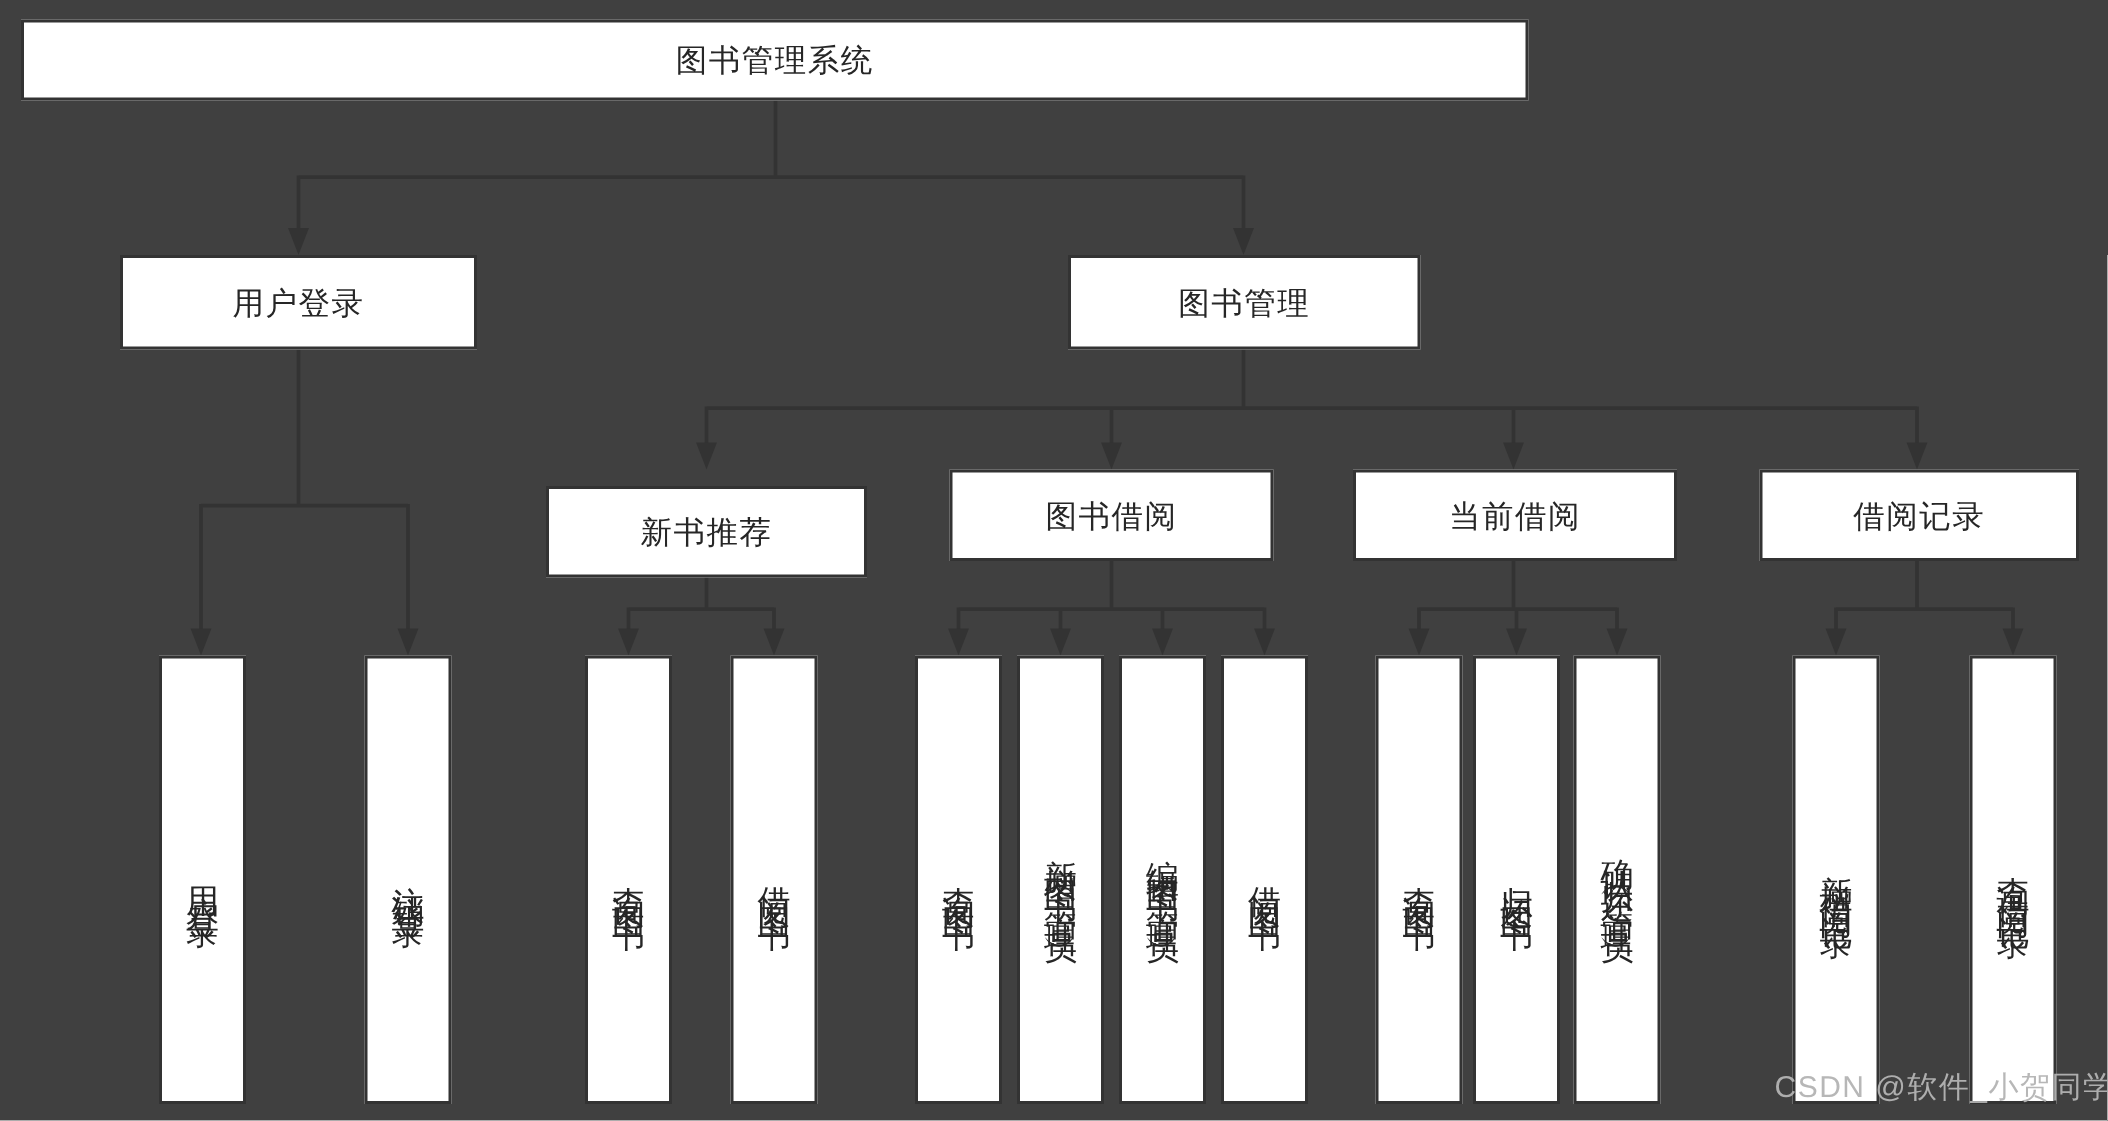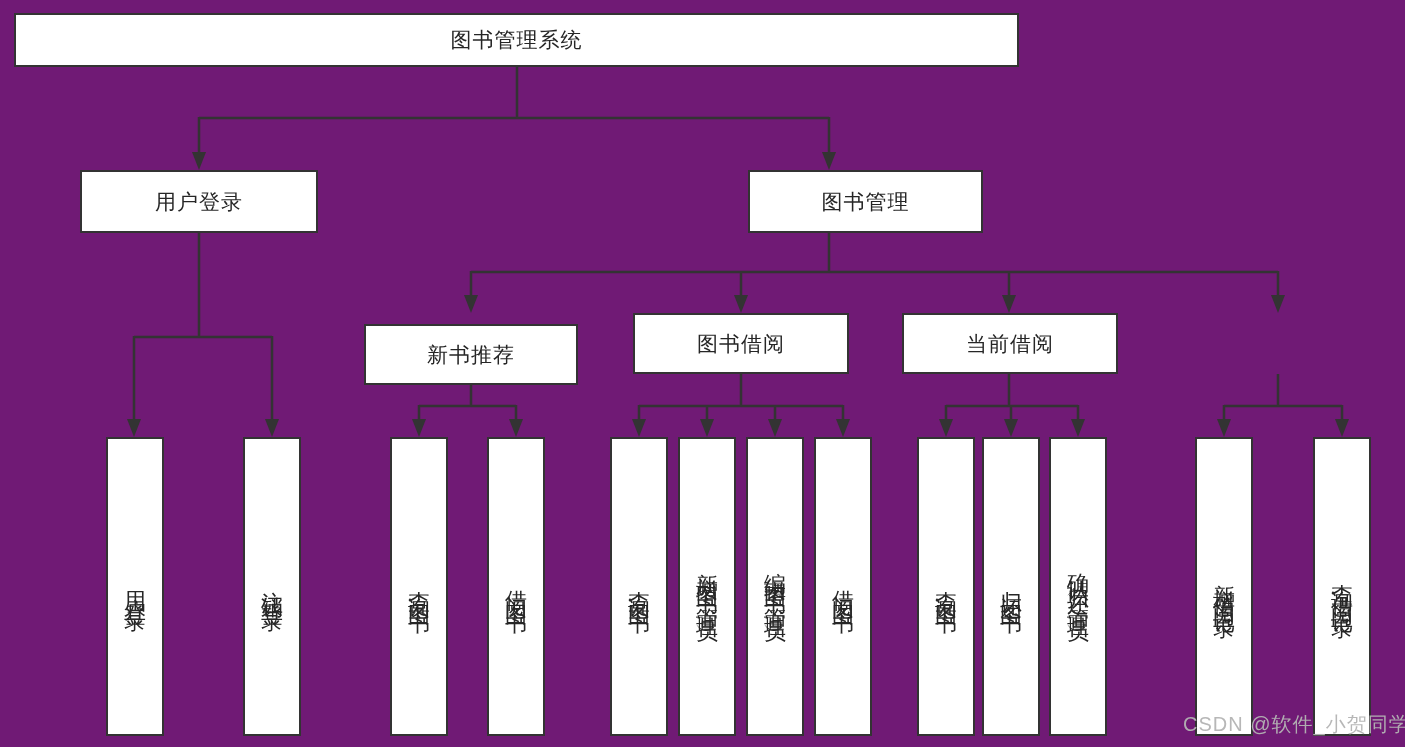--- a/index.html
+++ b/index.html
@@ -2,21 +2,21 @@
 <html><head>
 <meta charset="utf-8">
 <style>
   * { box-sizing: border-box; }
   html, body { margin: 0; padding: 0; background: #ffffff; }
   body { font-family: "Liberation Sans", sans-serif; }
   #stage {
     position: relative;
     width: 1405px;
     height: 747px;
-    background: #701a75;
+    background: #404040;
     overflow: hidden;
   }
   #connectors {
     position: absolute;
     left: 0; top: 0;
     width: 1405px; height: 747px;
   }
   .node {
     position: absolute;
     border: 2.5px solid #333333;
@@ -107,32 +107,35 @@
     </g>
   </svg>
 
   <div class="node" style="left:14px; top:13px; width:1005px; height:54px;">
     <span>图书管理系统</span>
   </div>
 
   <div class="node" style="left:80px; top:170px; width:238px; height:63px;">
     <span>用户登录</span>
   </div>
-  <div class="node" style="left:712px; top:170px; width:235px; height:63px;margin-left:36px;">
+  <div class="node" style="left:712px; top:170px; width:235px; height:63px;">
     <span>图书管理</span>
   </div>
 
   <div class="node" style="left:364px; top:324px; width:214px; height:61px;">
     <span>新书推荐</span>
   </div>
   <div class="node" style="left:902px; top:313px; width:216px; height:61px;">
     <span>当前借阅</span>
   </div>
   <div class="node" style="left:633px; top:313px; width:216px; height:61px;">
     <span>图书借阅</span>
+  </div>
+  <div class="node" style="left:1173px; top:313px; width:213px; height:61px;">
+    <span>借阅记录</span>
   </div>
 
   <div class="leaf" style="left:106px;">
     <span>用户登录</span>
   </div>
   <div class="leaf" style="left:243px;">
     <span>注销登录</span>
   </div>
   <div class="leaf" style="left:390px;">
     <span>查询图书</span>

